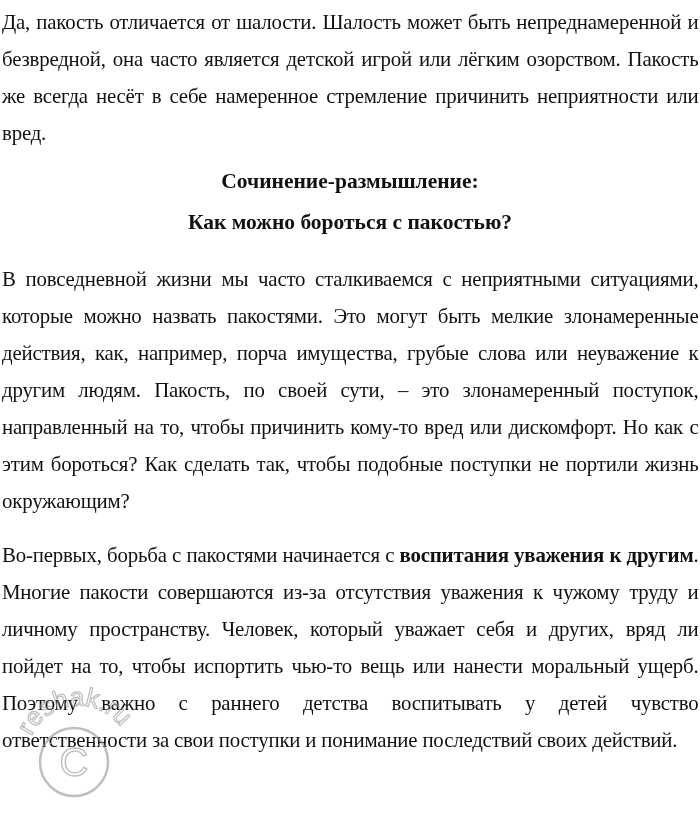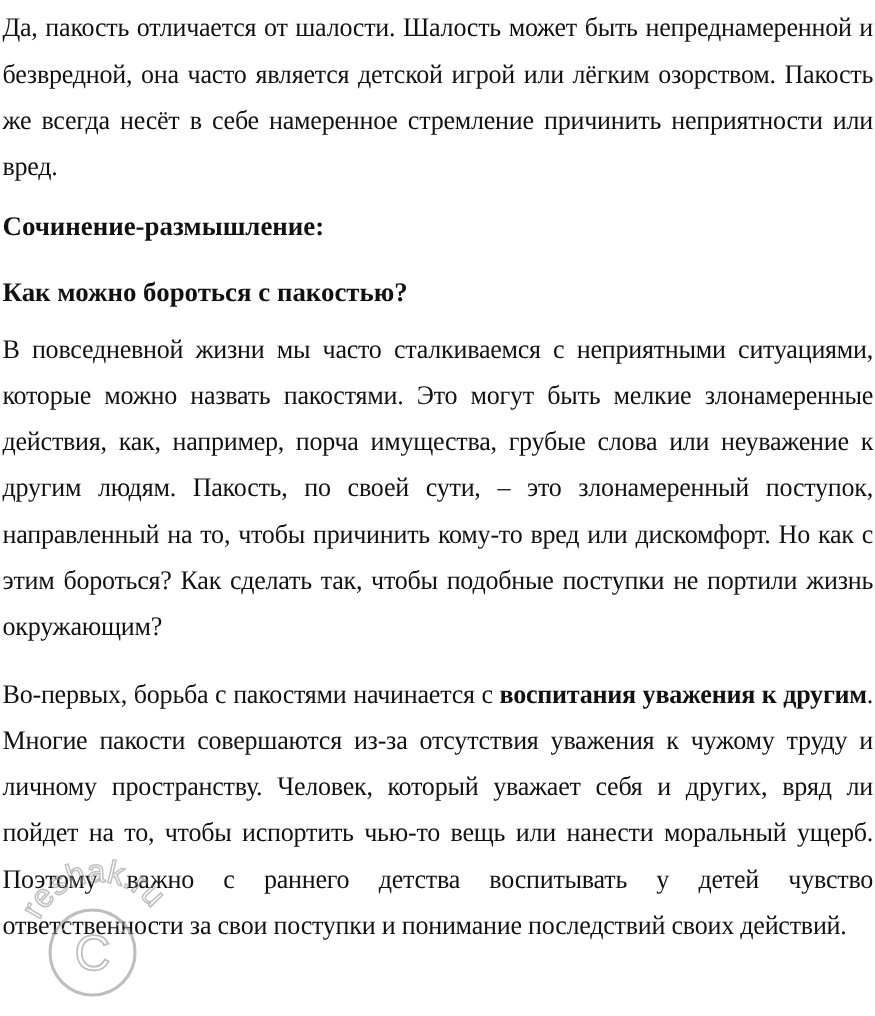--- a/index.html
+++ b/index.html
@@ -29,26 +29,26 @@
     text-align-last: left;
     letter-spacing: -0.2px;
     transform: scaleX(0.97);
     transform-origin: left top;
     width: 718px;
   }
   .heading {
     margin: 0;
     font-size: 21.5px;
     font-weight: bold;
-    text-align: left;
+    text-align: center;
     line-height: 37px;
   }
   #p1 { position: absolute; top: 4px; }
   #h1 { position: absolute; top: 163px; width: 696px; }
-  #h2 { position: absolute; top: 216px; width: 696px; }
+  #h2 { position: absolute; top: 204px; width: 696px; }
   #p2 { position: absolute; top: 261px; }
   #p3 { position: absolute; top: 537px; }
   .watermark {
     position: absolute;
     left: 12px;
     top: 680px;
     width: 140px;
     height: 120px;
     pointer-events: none;
     opacity: 0.55;

